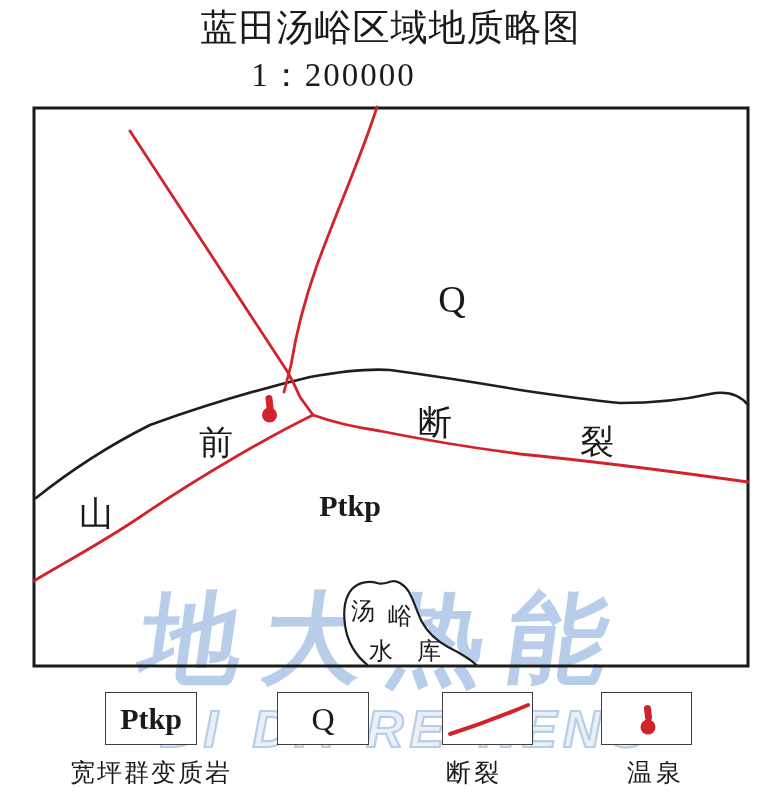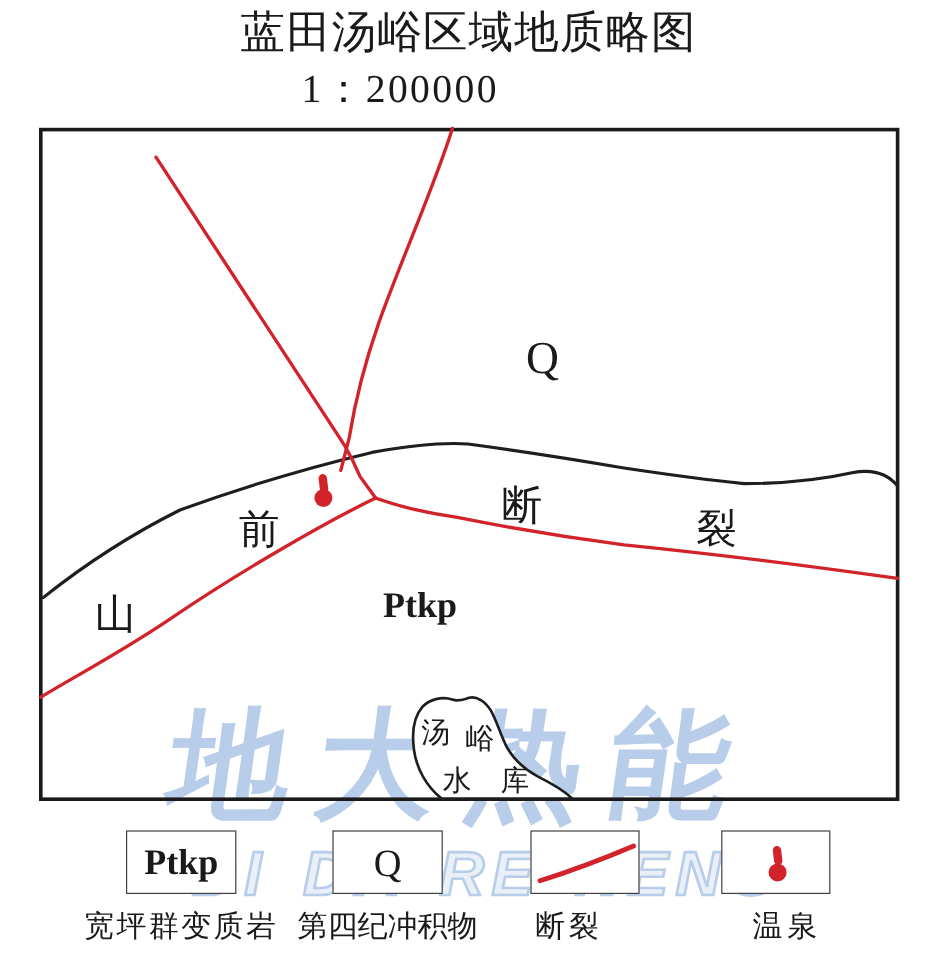--- a/index.html
+++ b/index.html
@@ -126,17 +126,16 @@
     </svg>
   </div>
   <div class="legend-box lb4">
     <svg width="88" height="50" viewBox="0 0 88 50">
       <rect x="41.5" y="11" width="7" height="16" rx="3.5" fill="var(--fault-red)" transform="rotate(-7 45 19)"></rect>
       <circle cx="45" cy="33" r="7.5" fill="var(--fault-red)"></circle>
     </svg>
   </div>
 
   <div class="legend-label ll1">宽坪群变质岩</div>
-  <div class="legend-label ll2">第四纪冲积物</div>
   <div class="legend-label ll3">断裂</div>
   <div class="legend-label ll4">温泉</div>
 
 </div>
 
 </body></html>

